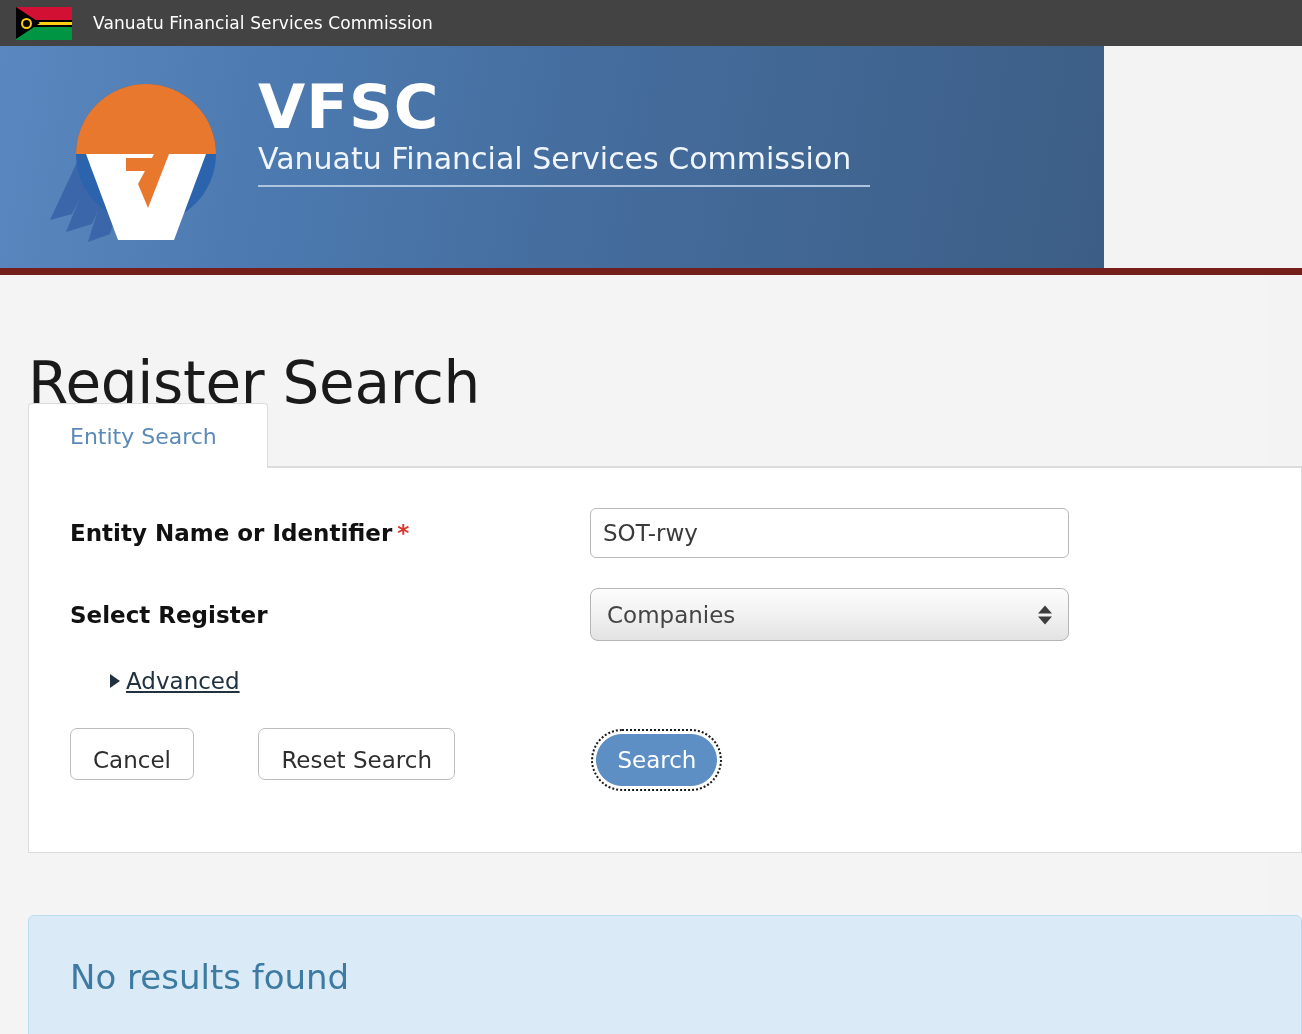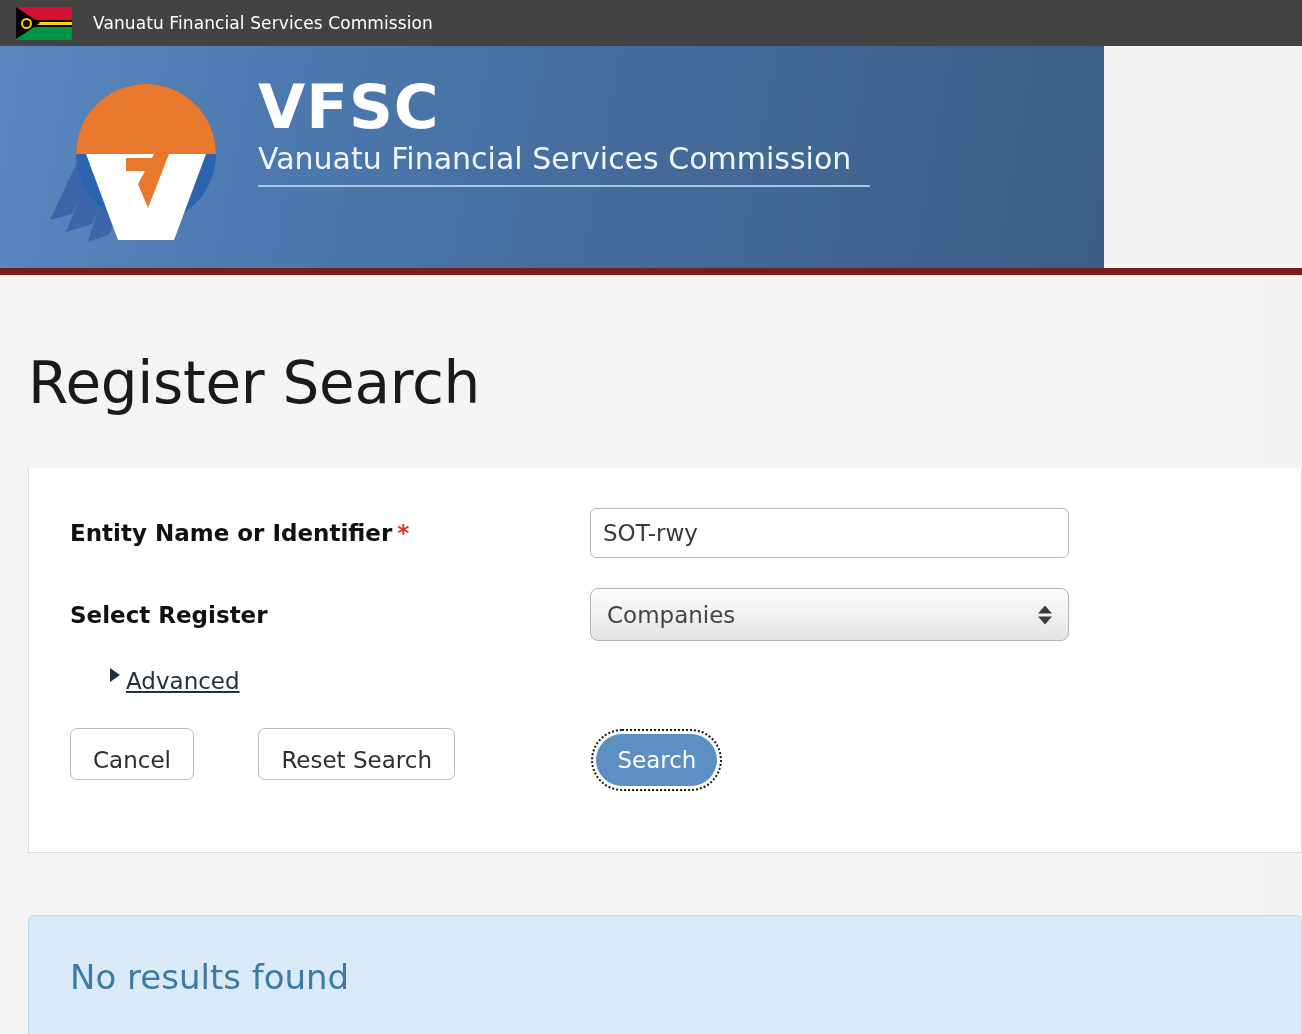--- a/index.html
+++ b/index.html
@@ -238,21 +238,21 @@
     width:0;height:0;
     border-left:7px solid transparent;border-right:7px solid transparent;
     border-top:8px solid #3c3c3c;
   }
 
   
   .advanced {
     position: absolute;
     left: 41px; top: 200px;
     display: flex;
-    align-items: flex-start;
+    align-items: center;
     color: #22313f;
     font-size: 23px;
     font-family: "DejaVu Sans", sans-serif;
     padding-left: 40px;
   }
   .adv-tri {
     width:0;height:0;
     border-top:7px solid transparent;border-bottom:7px solid transparent;
     border-left:10px solid #22313f;
     margin-right: 6px;
@@ -353,20 +353,25 @@
     <span class="nav-item">Registry Services</span>
     <span class="nav-caret">˅</span>
   </div>
 </div>
 <div class="header-underline"></div>
 
 <div class="page">
 
   <h1 class="page-title">Register Search</h1>
 
+  <div class="tab-strip">
+    <div class="tab-active">
+      <span>Entity Search</span>
+    </div>
+  </div>
 
   <div class="panel">
 
     <div class="form-row" style="left:41px; top:40px;">
       <div class="form-label">
         <span>Entity Name or Identifier</span><span class="req">*</span>
       </div>
       <input class="text-input" type="text" value="SOT-rwy" style="">
     </div>
 

